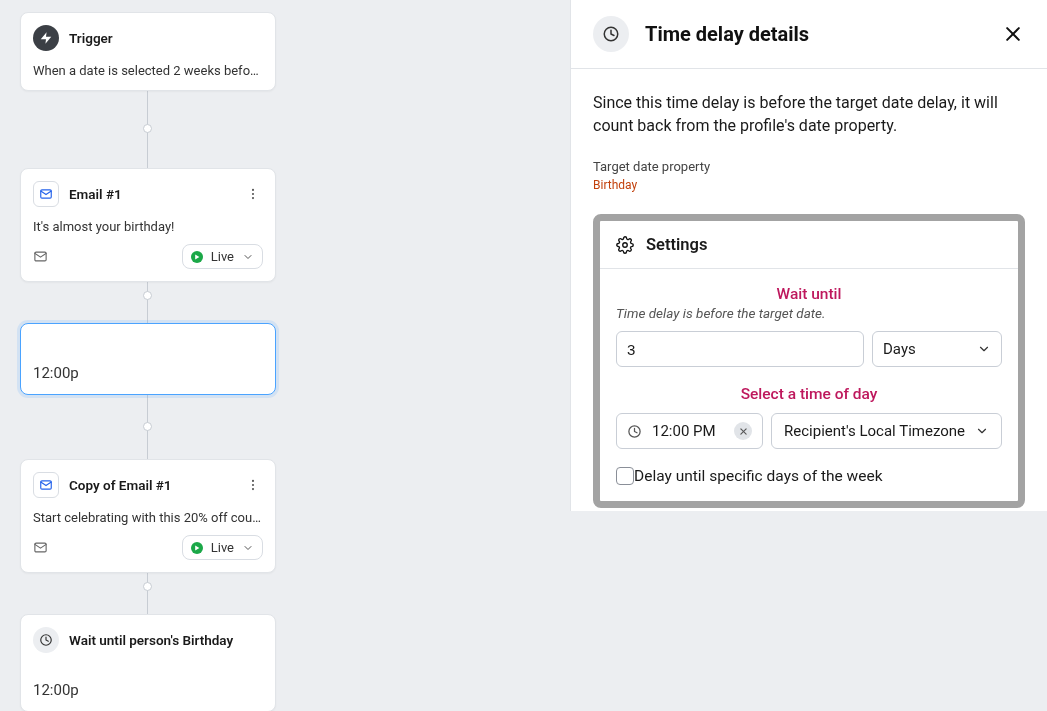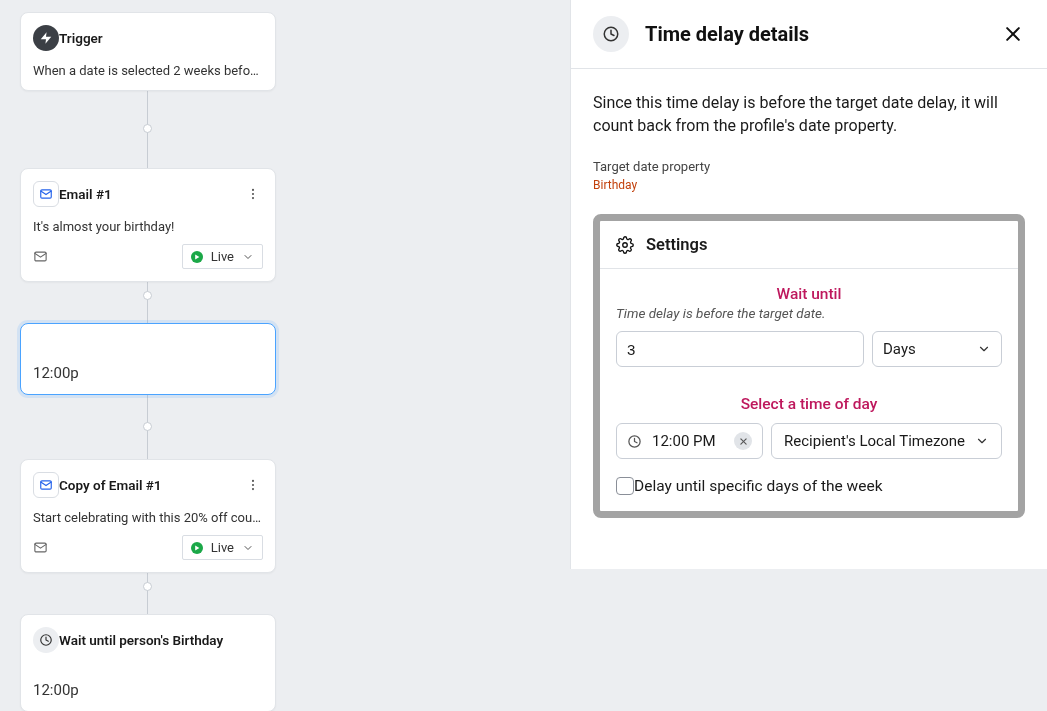--- a/index.html
+++ b/index.html
@@ -48,21 +48,21 @@
     box-shadow: 0 1px 2px rgba(0,0,0,0.04);
     z-index: 2;
   }
   .card.selected {
     border: 1.5px solid #4aa3ff;
     box-shadow: 0 0 0 3px rgba(74,163,255,0.15);
   }
   .card-header {
     display: flex;
     align-items: center;
-    gap: 0;
+    gap: 10px;
     position: relative;
   }
   .card-header .title {
     font-size: 13.5px;
     font-weight: 600;
     color: #1a1a1a;
     white-space: nowrap;
     overflow: hidden;
     text-overflow: ellipsis;
     flex: 1;
@@ -119,41 +119,41 @@
   }
   .card-footer .left {
     display: flex;
     align-items: center;
   }
   .status-chip {
     display: flex;
     align-items: center;
     gap: 8px;
     border: 1px solid #d9dde3;
-    border-radius: 2px;
+    border-radius: 8px;
     padding: 4px 8px 4px 8px;
     font-size: 13px;
     color: #333;
     cursor: pointer;
     background: #fff;
   }
   .status-dot {
     width: 12px; height: 12px;
     border-radius: 50%;
     background: #1ba848;
     display: flex; align-items: center; justify-content: center;
   }
   .status-dot svg { display: block; }
 
   
   .panel {
     position: absolute;
     right: 0; top: 0;
     width: 477px;
-    height: 569px;
+    height: 511px;
     background: #fff;
     border-left: 1px solid #e1e4e8;
     display: flex;
     flex-direction: column;
   }
   .panel-header {
     display: flex;
     align-items: center;
     gap: 16px;
     padding: 16px 22px;
@@ -468,21 +468,21 @@
         <div class="row">
           <input class="input-text" value="3" style="">
           <div class="select-box">
             <span>Days</span>
             <svg width="14" height="14" viewBox="0 0 24 24" fill="none" stroke="#333" stroke-width="2" stroke-linecap="round" stroke-linejoin="round">
                 <polyline points="6 9 12 15 18 9"></polyline>
               </svg>
           </div>
         </div>
 
-        <div class="sec-label" style="margin-top:28px;">Select a time of day</div>
+        <div class="sec-label" style="margin-top:18px;">Select a time of day</div>
         <div class="row">
           <div class="time-input">
             <div>
               <svg width="15" height="15" viewBox="0 0 24 24" fill="none" stroke="#555" stroke-width="2" stroke-linecap="round" stroke-linejoin="round">
                   <circle cx="12" cy="12" r="9"></circle>
                   <polyline points="12 7 12 12 16 14"></polyline>
                 </svg>
             </div>
             <span class="val">12:00 PM</span>
             <div class="clear">

